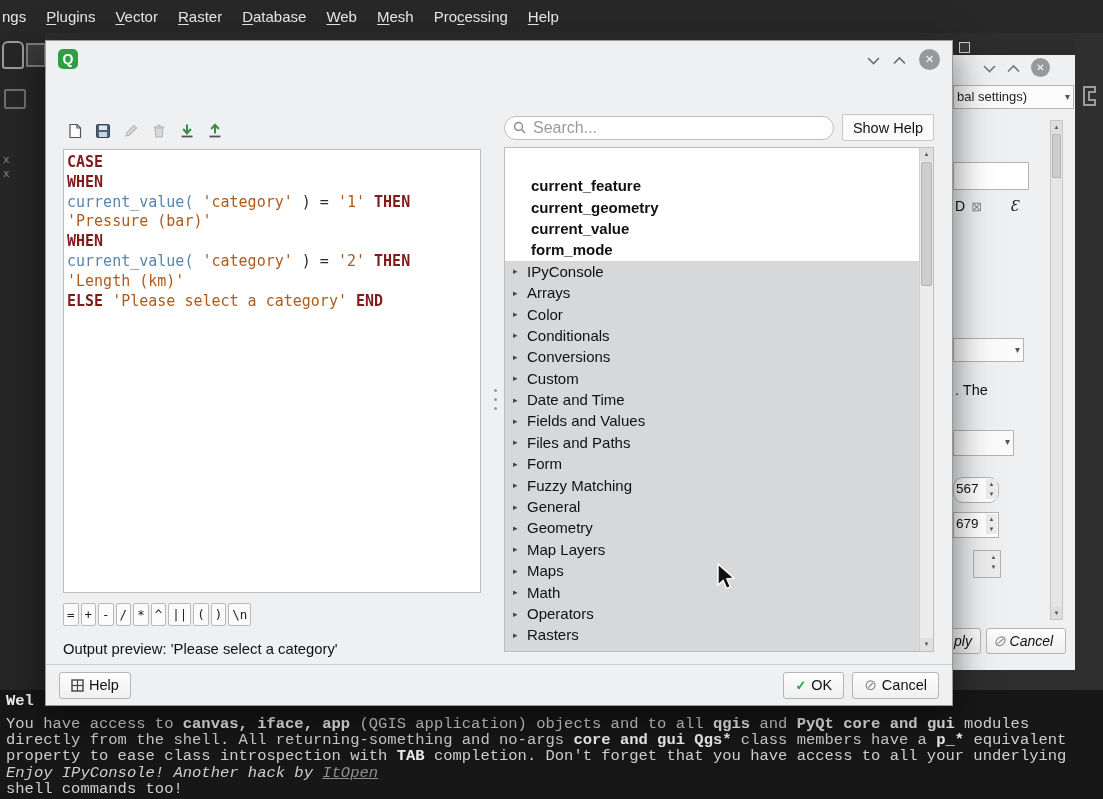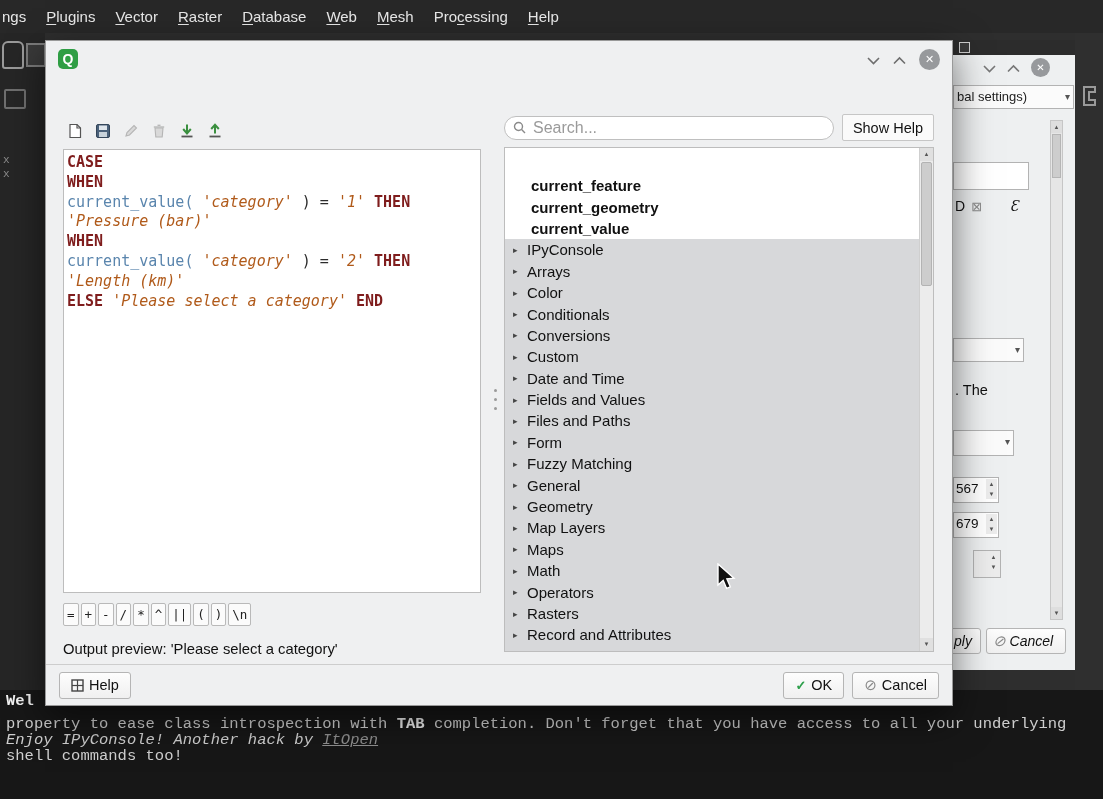--- a/index.html
+++ b/index.html
@@ -39,21 +39,21 @@
   .rb-dline{position:absolute;top:158px;left:2px;font-size:14px;color:#111;display:flex;gap:6px;align-items:center;}
   .rb-dline .bx{color:#8a8a8a;font-size:13px;}
   .rb-eps{margin-left:22px;font-family:"DejaVu Serif",serif;font-style:italic;}
   .rb-combo2{top:298px;left:0;width:66px;height:22px;}
   .rb-the{position:absolute;top:342px;left:2px;font-size:14.5px;color:#111;}
   .rb-combo3{top:390px;left:0;width:56px;height:24px;}
   .rb-spin{position:absolute;background:#fff;border:1px solid #b3b3b3;font-size:13.5px;color:#111;
            line-height:22px;padding-left:2px;white-space:nowrap;}
   .rb-spin .arrows{position:absolute;right:1px;top:1px;display:flex;flex-direction:column;color:#555;
                    font-size:6px;line-height:10px;text-align:center;width:11px;background:#ececec;}
-  .rb-spin1{top:437px;left:0;width:42px;height:24px;}
+  .rb-spin1{top:437px;left:0;width:42px;height:24px;border-radius:10px;}
   .rb-spin2{top:472px;left:0;width:42px;height:24px;}
   .rb-spin3{top:510px;left:20px;width:24px;height:26px;background:#ececec;}
   .rb-btn{position:absolute;top:588px;height:26px;background:linear-gradient(#fdfdfd,#f0f0f0);
           border:1px solid #b5b5b5;border-radius:3px;font-size:14px;color:#111;display:flex;
           align-items:center;gap:4px;padding:0 6px;box-sizing:border-box;font-style:italic;}
   .rb-apply{left:-6px;width:34px;}
   .rb-cancel{left:33px;width:80px;}
   .rb-scroll{position:absolute;top:80px;left:97px;width:13px;height:500px;background:#e6e6e6;
              border:1px solid #c6c6c6;box-sizing:border-box;}
   .rb-scroll .arr{position:absolute;left:0;right:0;height:12px;font-size:6px;color:#555;text-align:center;
@@ -95,21 +95,21 @@
   .content{position:absolute;top:66px;left:0;right:0;bottom:41px;}
 
   .left-col{position:absolute;left:17px;top:0;width:420px;bottom:0;}
   .exp-toolbar{position:absolute;top:12px;left:0;display:flex;gap:4px;align-items:center;}
   .tb-btn{width:24px;height:24px;display:flex;align-items:center;justify-content:center;border-radius:3px;}
   .editor{position:absolute;top:42px;left:0;width:418px;height:444px;background:#fff;border:1px solid #bdbdbd;
           box-sizing:border-box;font-family:"DejaVu Sans Mono",monospace;font-size:15px;line-height:19.8px;
           padding:3px 0 0 3px;color:#2b2b2b;overflow:hidden;white-space:pre;}
   .tok-kw{color:#7f1d1d;font-weight:bold;}
   .tok-fn{color:#5a85ad;}
-  .tok-str{color:#b05a1a;font-style:italic;}
+  .tok-str{color:#b05a1a;}
   .ops{position:absolute;top:496px;left:0;display:flex;gap:2px;}
   .op{height:23px;min-width:13px;padding:0 3px;font-size:12.5px;background:#fbfbfb;border:1px solid #b9b9b9;
       border-radius:2px;font-family:"DejaVu Sans Mono",monospace;color:#222;line-height:21px;}
   .preview{position:absolute;top:534px;left:0;font-size:14.8px;color:#111;white-space:nowrap;}
 
   .splitter{position:absolute;left:446px;top:272px;width:6px;height:40px;display:flex;flex-direction:column;
             gap:6px;align-items:center;justify-content:center;}
   .splitter i{width:3px;height:3px;border-radius:50%;background:#9a9a9a;}
 
   .right-col{position:absolute;left:458px;right:18px;top:0;bottom:0;}
@@ -245,20 +245,22 @@
     <span class="clamp">
       <svg width="18" height="22" viewBox="0 0 18 22">
           <path d="M4,2 h11 v5 h-6 v8 h6 v5 h-11 z" fill="none" stroke="#9a9a9a" stroke-width="2"></path>
         </svg>
     </span>
   </div>
 
   <div class="console">
     <div class="welcome">Wel</div>
     <div class="console-lines">
+        <div class="console-line"><span>You have access to </span><span class="b">canvas, iface, app</span><span> (QGIS application) objects and to all </span><span class="b">qgis</span><span> and </span><span class="b">PyQt core and gui</span><span> modules</span></div>
+        <div class="console-line"><span>directly from the shell. All returning-something and no-args </span><span class="b">core and gui Qgs*</span><span> class members have a </span><span class="b">p_*</span><span> equivalent</span></div>
         <div class="console-line"><span>property to ease class introspection with </span><span class="b">TAB</span><span> completion. Don't forget that you have access to all your underlying</span></div>
         <div class="console-line"><span class="i">Enjoy IPyConsole! Another hack by </span><span class="i lk">ItOpen</span></div>
         <div class="console-line"><span>shell commands too!</span></div>
       </div>
   </div>
 
   <div class="dialog">
     <div class="titlebar">
       <span class="qgis-logo">Q</span>
       <span class="win-controls">
@@ -365,20 +367,23 @@
         <div class="func-wrap">
           <div class="func-list" id="funclist">
               <div class="fl-row top">
                 <span>current_feature</span>
               </div>
               <div class="fl-row top">
                 <span>current_geometry</span>
               </div>
               <div class="fl-row top">
                 <span>current_value</span>
+              </div>
+              <div class="fl-row top">
+                <span>form_mode</span>
               </div>
               <div class="fl-row group">
                 <span class="tri">▸</span>
                 <span>IPyConsole</span>
               </div>
               <div class="fl-row group">
                 <span class="tri">▸</span>
                 <span>Arrays</span>
               </div>
               <div class="fl-row group">

